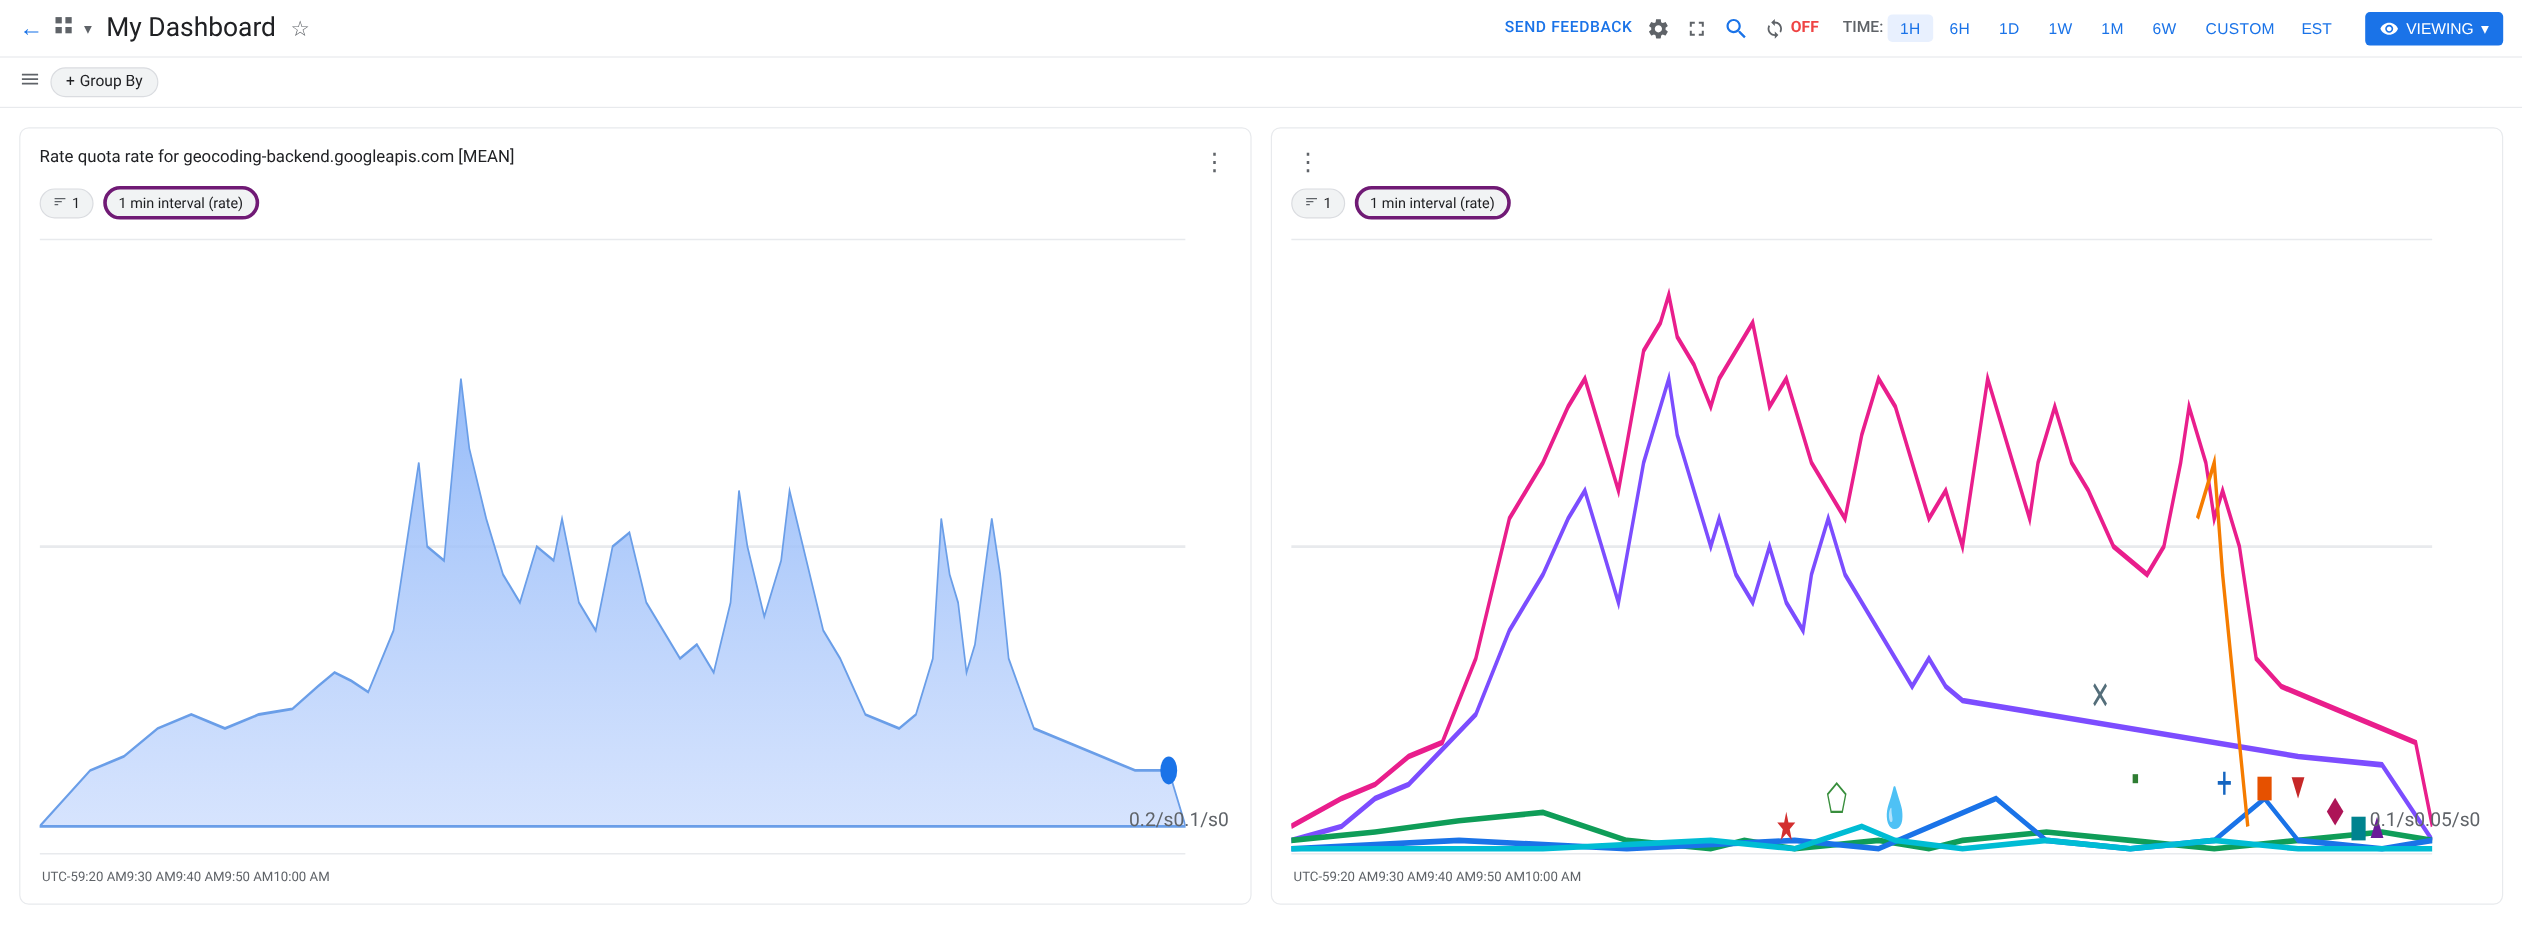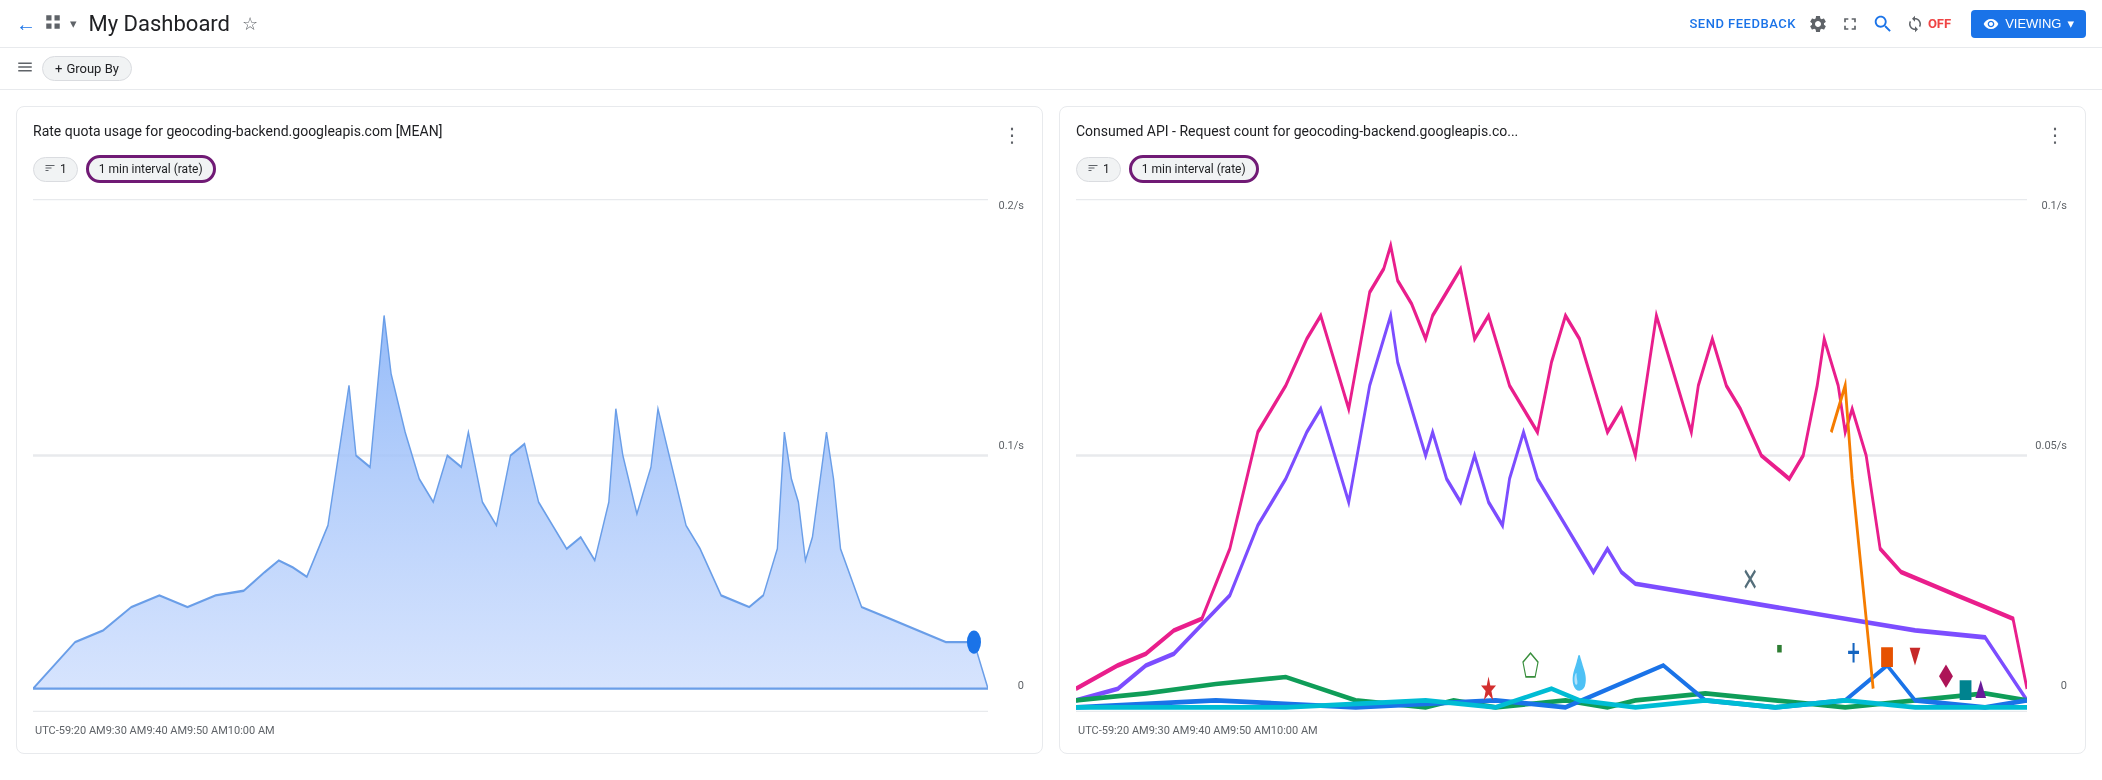--- a/index.html
+++ b/index.html
@@ -166,24 +166,24 @@
       flex: 1;
       position: relative;
       min-height: 200px;
     }
     .y-labels {
       position: absolute;
       right: 0;
       top: 0;
       bottom: 20px;
       display: flex;
-      flex-direction: column;
+      flex-direction: row;
       justify-content: space-between;
       align-items: flex-end;
-      font-size: 11px;
+      font-size: 16px;
       color: #5f6368;
       padding-right: 2px;
     }
   </style>
 </head>
 <body>
 
 <div class="header">
   <div class="header-left">
     <span class="back-btn">←</span>
@@ -214,20 +214,31 @@
     <span class="header-icon-btn">
       <svg width="22" height="22" viewBox="0 0 24 24" fill="#1a73e8">
           <path d="M15.5 14h-.79l-.28-.27C15.41 12.59 16 11.11 16 9.5 16 5.91 13.09 3 9.5 3S3 5.91 3 9.5 5.91 16 9.5 16c1.61 0 3.09-.59 4.23-1.57l.27.28v.79l5 4.99L20.49 19l-4.99-5zm-6 0C7.01 14 5 11.99 5 9.5S7.01 5 9.5 5 14 7.01 14 9.5 11.99 14 9.5 14z"></path>
         </svg>
     </span>
     <div class="auto-refresh">
       <svg width="18" height="18" viewBox="0 0 24 24" fill="#5f6368">
           <path d="M12 4V1L8 5l4 4V6c3.31 0 6 2.69 6 6 0 1.01-.25 1.97-.7 2.8l1.46 1.46C19.54 15.03 20 13.57 20 12c0-4.42-3.58-8-8-8zm0 14c-3.31 0-6-2.69-6-6 0-1.01.25-1.97.7-2.8L5.24 7.74C4.46 8.97 4 10.43 4 12c0 4.42 3.58 8 8 8v3l4-4-4-4v3z"></path>
         </svg>
       <span>OFF</span>
+    </div>
+    <div class="time-section">
+      <span class="time-label">TIME:</span>
+      <button class="time-btn active">1H</button>
+      <button class="time-btn">6H</button>
+      <button class="time-btn">1D</button>
+      <button class="time-btn">1W</button>
+      <button class="time-btn">1M</button>
+      <button class="time-btn">6W</button>
+      <button class="time-btn">CUSTOM</button>
+      <button class="timezone-btn">EST</button>
     </div>
     <button class="viewing-btn">
       <svg width="16" height="16" viewBox="0 0 24 24" fill="white">
           <path d="M12 4.5C7 4.5 2.73 7.61 1 12c1.73 4.39 6 7.5 11 7.5s9.27-3.11 11-7.5c-1.73-4.39-6-7.5-11-7.5zM12 17c-2.76 0-5-2.24-5-5s2.24-5 5-5 5 2.24 5 5-2.24 5-5 5zm0-8c-1.66 0-3 1.34-3 3s1.34 3 3 3 3-1.34 3-3-1.34-3-3-3z"></path>
         </svg>
       <span>VIEWING</span>
       <span>▾</span>
     </button>
   </div>
 </div>
@@ -241,21 +252,21 @@
   <div class="group-by-btn">
     <span>+</span>
     <span>Group By</span>
   </div>
 </div>
 
 <div class="main-content">
 
   <div class="chart-card">
     <div class="chart-header">
-      <span class="chart-title">Rate quota usage for geocoding-backend.googleapis.com [MEAN]</span>
+      <span class="chart-title">Rate quota rate for geocoding-backend.googleapis.com [MEAN]</span>
       <span class="more-icon">⋮</span>
     </div>
     <div class="chart-meta">
       <div class="filter-chip">
         <span>
           <svg width="12" height="12" viewBox="0 0 24 24" fill="#5f6368">
               <path d="M3 18h6v-2H3v2zM3 6v2h18V6H3zm0 7h12v-2H3v2z"></path>
             </svg>
         </span>
         <span>1</span>
@@ -316,21 +327,20 @@
         <span class="x-label">9:30 AM</span>
         <span class="x-label">9:40 AM</span>
         <span class="x-label">9:50 AM</span>
         <span class="x-label">10:00 AM</span>
       </div>
     </div>
   </div>
 
   <div class="chart-card">
     <div class="chart-header">
-      <span class="chart-title">Consumed API - Request count for geocoding-backend.googleapis.co...</span>
       <span class="more-icon">⋮</span>
     </div>
     <div class="chart-meta">
       <div class="filter-chip">
         <span>
           <svg width="12" height="12" viewBox="0 0 24 24" fill="#5f6368">
               <path d="M3 18h6v-2H3v2zM3 6v2h18V6H3zm0 7h12v-2H3v2z"></path>
             </svg>
         </span>
         <span>1</span>

